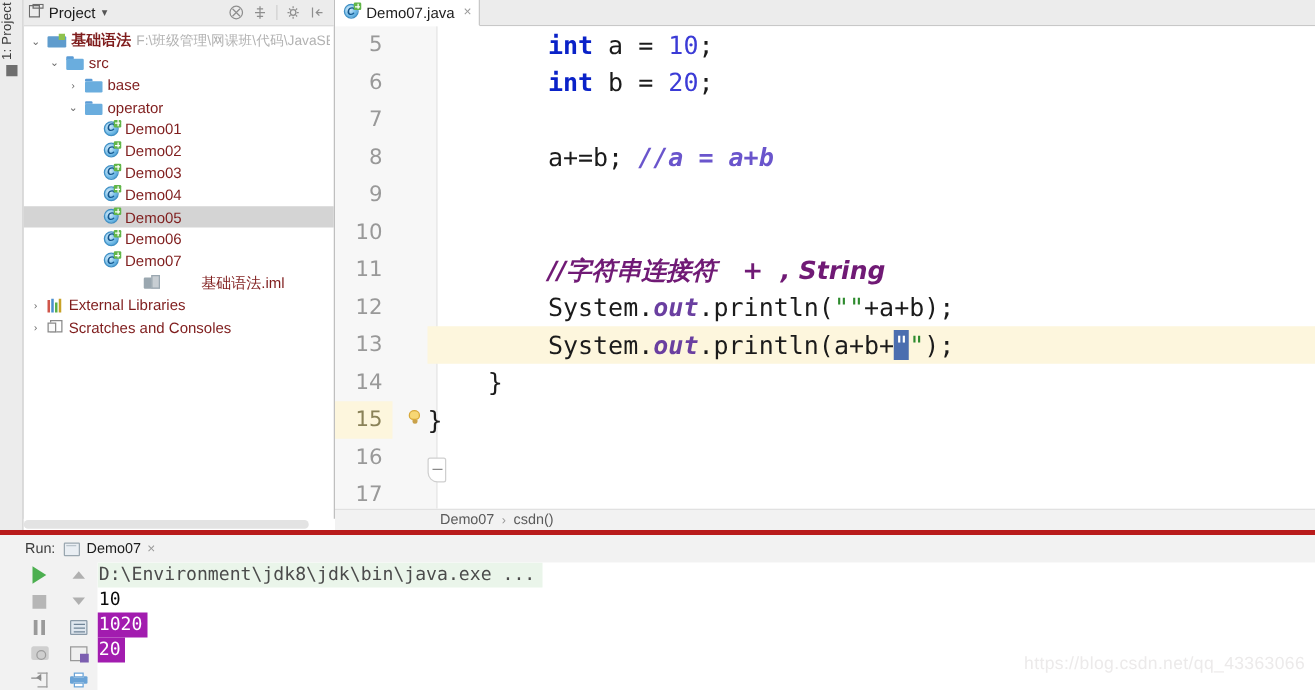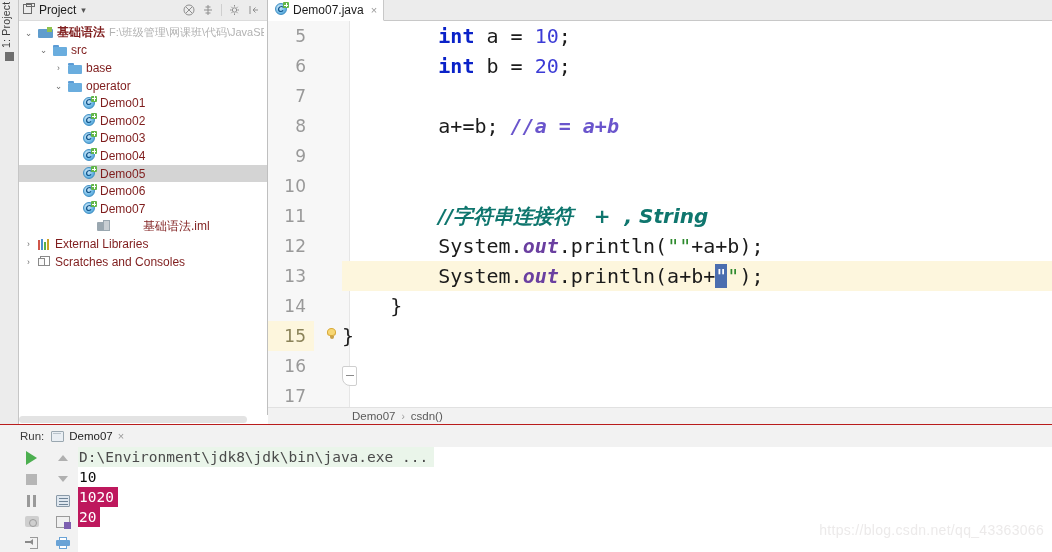--- a/index.html
+++ b/index.html
@@ -133,21 +133,21 @@
   .code-lines { position: absolute; left: 74px; top: 0; right: 0; height: 100%; }
   .cl {
     height: 30px; line-height: 30px; white-space: pre;
     font-family: "DejaVu Sans Mono", monospace; font-size: 20px;
     color: #1b1b1b; padding-left: 0px;
   }
   .cl.cur { background: #fdf6dd; }
   .kw { color: #0a22c8; font-weight: bold; }
   .num { color: #3b3bd6; }
   .comm { color: #6a55cc; font-style: italic; font-weight: bold; }
-  .comm-cn { color: #0f766e; font-style: italic; font-weight: bold; font-family: "DejaVu Sans", sans-serif; }
+  .comm-cn { color: #701a75; font-style: italic; font-weight: bold; font-family: "DejaVu Sans", sans-serif; }
   .fld { color: #6a3fa0; font-style: italic; font-weight: bold; }
   .str { color: #2d8a2d; }
   .sel { background: #4b6eaf; color: #ffffff; }
 
   .fold-mark {
     position: absolute; left: 74px; top: 345px; width: 15px; height: 20px;
     background: #ffffff; border: 1px solid #cfcfcf; border-radius: 2px 2px 2px 8px;
   }
   .fold-mark::after { content:""; position:absolute; left:3px; top:8px; width:8px; height:1.4px; background:#8a8a8a; }
 
@@ -155,21 +155,21 @@
     position: absolute; left: 0; bottom: 0; right: 0; height: 17px;
     background: #f2f2f2; border-top: 1px solid #e1e1e1;
     display: flex; align-items: center; gap: 6px; padding-left: 84px;
     font-size: 11.5px; color: #5a5a5a;
   }
   .bc-sep { color: #9a9a9a; font-size: 10px; }
 
   
   .run-window {
     position: absolute; left: 0; top: 424px; right: 0; bottom: 0;
-    background: #f2f2f2; border-top: 1px solid #b91c1c;
+    background: #f2f2f2; border-top: 4px solid #b91c1c;
   }
   .run-header {
     height: 22px; display: flex; align-items: center; gap: 7px;
     padding-left: 20px; background: #f2f2f2;
   }
   .run-label { font-size: 11.5px; color: #3c3c3c; }
   .run-tab { display: flex; align-items: center; gap: 5px; font-size: 11.5px; color: #1c1c1c; }
   .ico-runtab { width: 13px; height: 11px; background: #e9eef3; border: 1.3px solid #9aa7b0; border-radius: 1px; position:relative;}
   .ico-runtab::after{content:"";position:absolute;left:1px;top:1px;width:8px;height:1.4px;background:#b9c3cb;}
   .run-tab-close { color: #9a9a9a; font-size: 11px; }
@@ -201,21 +201,21 @@
   .ic-print .pf{position:absolute;left:3px;bottom:0;width:8px;height:4px;background:#fff;border:1px solid #6aa3d6;}
 
   .console {
     position: absolute; left: 78px; top: 22px; right: 0; bottom: 0;
     background: #ffffff; overflow: hidden;
     font-family: "DejaVu Sans Mono", monospace; font-size: 14.5px;
   }
   .coline { height: 20px; line-height: 20px; white-space: pre; padding-left: 1px; }
   .coline.cmd { background: #eaf5ea; color: #4b4b4b; display: inline-block; padding-right: 6px; }
   .coline.out { color: #0a0a0a; }
-  .coline.hl { background: #be185d; color: #ffffff; display: inline-block; padding-right: 4px; }
+  .coline.hl { background: #a21caf; color: #ffffff; display: inline-block; padding-right: 4px; }
 
   .watermark {
     position: absolute; right: 8px; bottom: 14px;
     font-size: 14px; color: #eceaea; letter-spacing: .3px;
     font-family: "Liberation Sans", sans-serif;
   }
 </style>
 </head>
 <body>
 
@@ -356,21 +356,21 @@
         </div>
         <div class="tree-row" style="padding-left: 49px;">
           <span class="arrow none">›</span>
           <span class="ico-class">
             <span class="circ"></span>
             <span class="c">C</span>
             <span class="plus"></span>
           </span>
           <span class="lbl">Demo07</span>
         </div>
-        <div class="tree-row" style="padding-left: 34px; gap: 33px;">
+        <div class="tree-row" style="padding-left: 52px; gap: 33px;">
           <span class="arrow none">›</span>
           <span class="ico-iml">
             <span class="g1"></span>
             <span class="g2"></span>
           </span>
           <span class="lbl">基础语法.iml</span>
         </div>
         <div class="tree-row" style="padding-left: 4px;">
           <span class="arrow">›</span>
           <span class="ico-lib">

